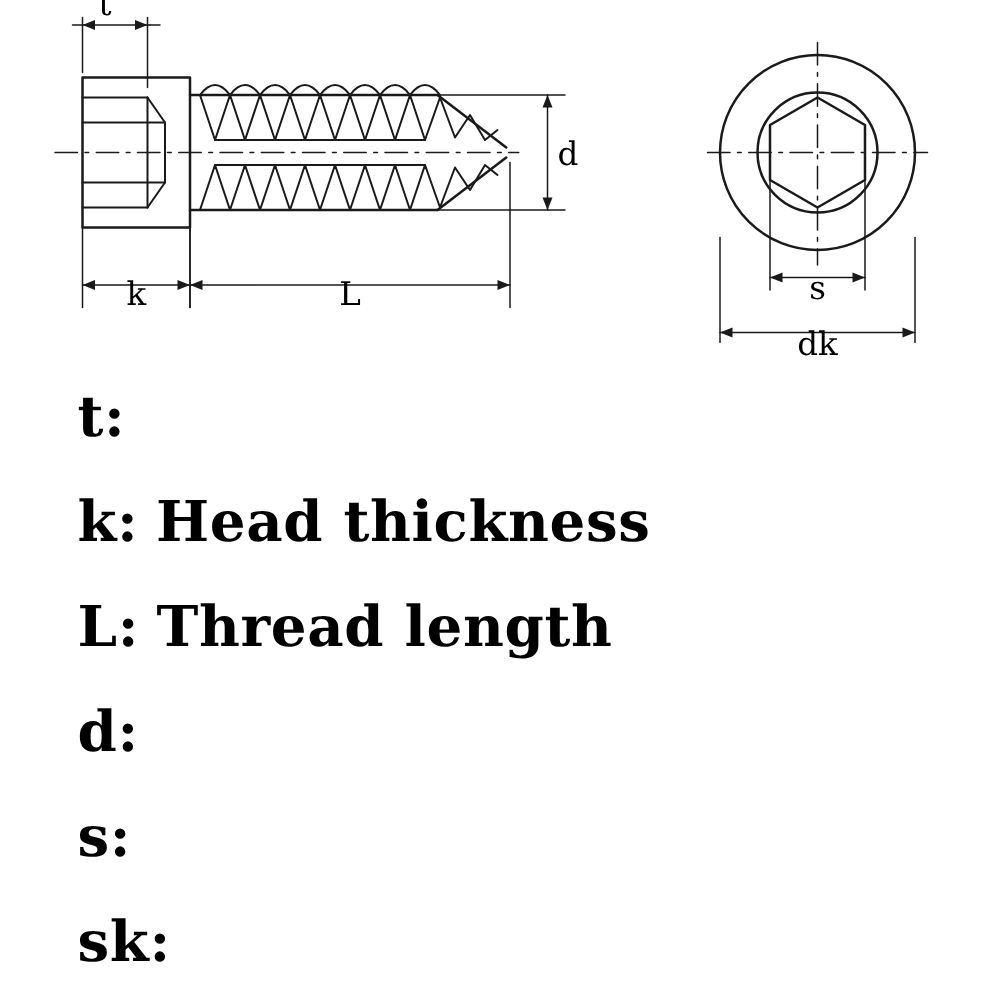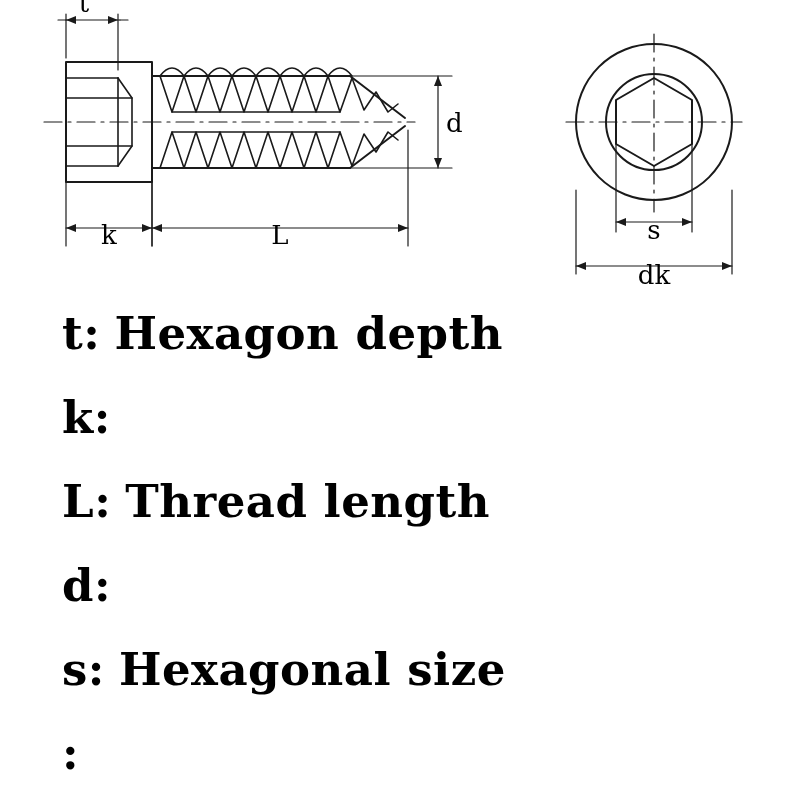--- a/index.html
+++ b/index.html
@@ -171,44 +171,44 @@
     <text class="dim-text" x="280" y="244" text-anchor="middle">L</text>
     <text class="dim-text" x="654" y="239" text-anchor="middle">s</text>
     <text class="dim-text" x="654" y="284" text-anchor="middle">dk</text>
   </svg>
 
   <div class="legend">
 
     <div class="legend-row">
       <span class="legend-key">t</span>
       <span class="legend-sep">:</span>
-      <span class="legend-text">Hexagon depth</span>
     </div>
 
     <div class="legend-row">
       <span class="legend-key">k</span>
       <span class="legend-sep">:</span>
+      <span class="legend-text">Head thickness</span>
     </div>
 
     <div class="legend-row">
       <span class="legend-key">L</span>
       <span class="legend-sep">:</span>
       <span class="legend-text">Thread length</span>
     </div>
 
     <div class="legend-row">
       <span class="legend-key">d</span>
       <span class="legend-sep">:</span>
     </div>
 
     <div class="legend-row">
       <span class="legend-key">s</span>
       <span class="legend-sep">:</span>
-      <span class="legend-text">Hexagonal size</span>
-    </div>
-
-    <div class="legend-row">
+    </div>
+
+    <div class="legend-row">
+      <span class="legend-key">sk</span>
       <span class="legend-sep">:</span>
     </div>
 
   </div>
 
 </div>
 
 </body></html>

